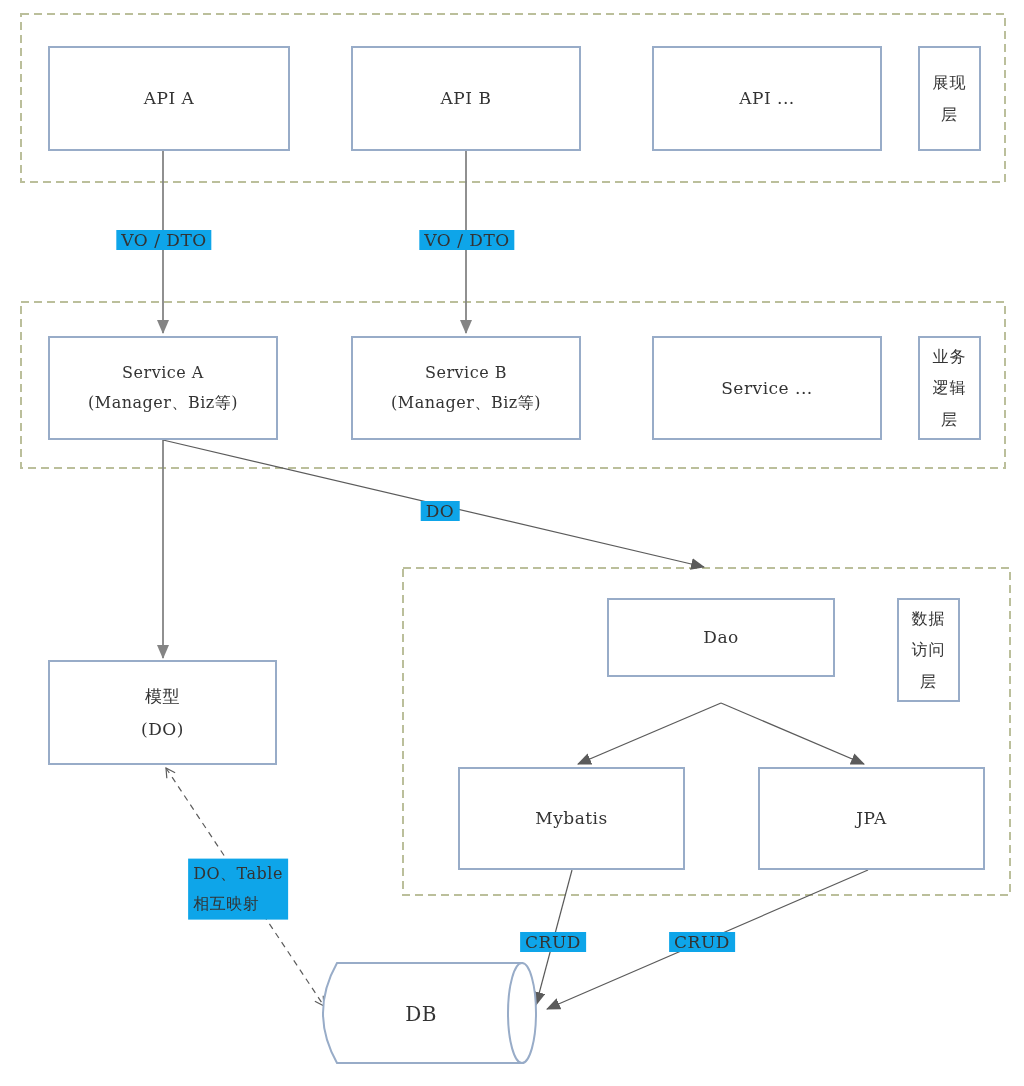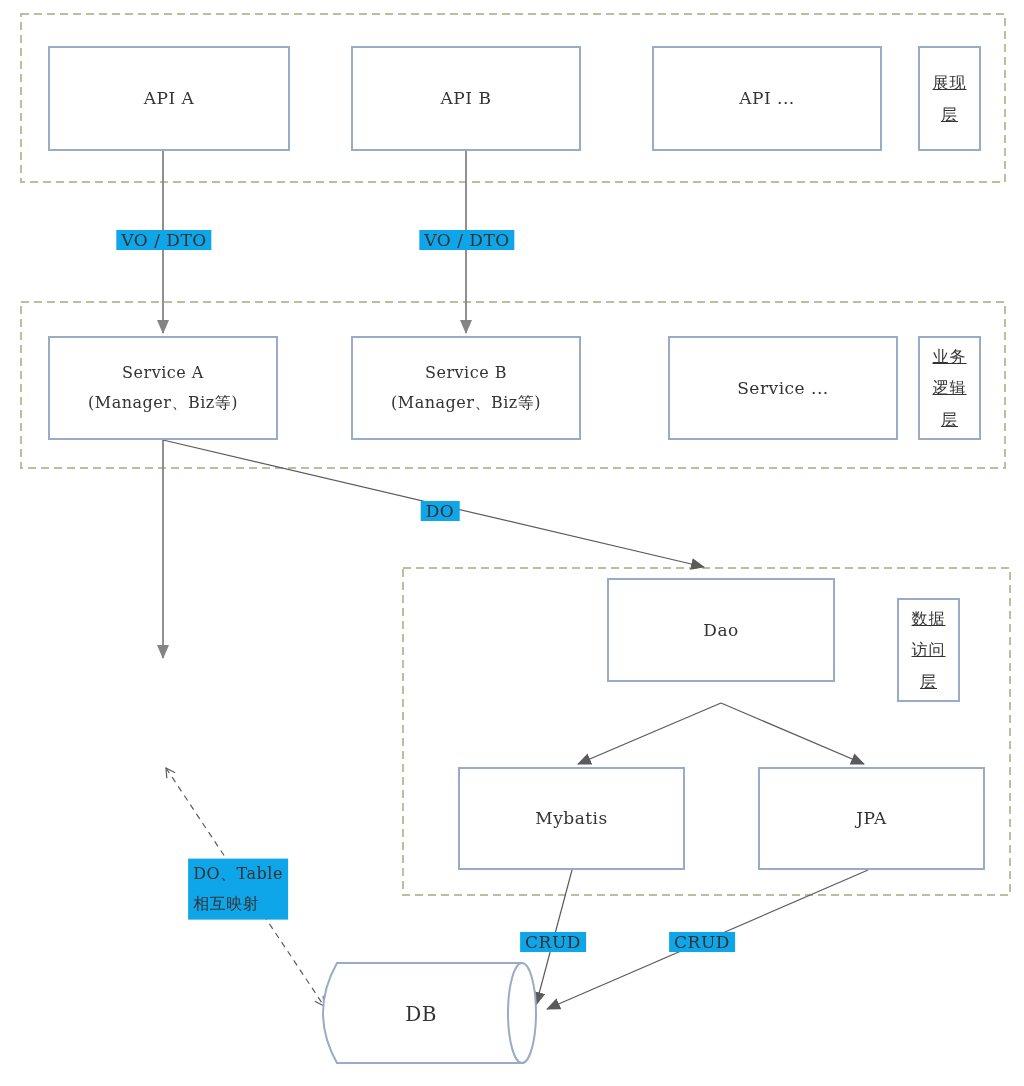--- a/index.html
+++ b/index.html
@@ -21,21 +21,21 @@
   .ln-thin{stroke:var(--line-dark);stroke-width:1.2;fill:none;}
   .ln-dash{stroke:var(--line-dark);stroke-width:1.2;fill:none;stroke-dasharray:6 5;}
   .cyl{fill:#ffffff;stroke:var(--box-border);stroke-width:2;}
   .box{
     position:absolute;box-sizing:border-box;border:2px solid var(--box-border);
     background:#fff;display:flex;flex-direction:column;align-items:center;justify-content:center;
     text-align:center;font-size:17px;letter-spacing:0.5px;line-height:1.9;
   }
   .box .sub{font-size:16px;}
   .box.two{font-size:16px;}
-  .layer-label{font-size:16px;line-height:1.95;letter-spacing:1px;text-decoration:underline;}
+  .layer-label{font-size:16px;line-height:1.95;letter-spacing:1px;}
   .layer-label span{display:block;}
   .edge-label{
     position:absolute;transform:translate(-50%,-50%);background:#0ea5e9;
     padding:0 5px;font-size:17px;white-space:nowrap;letter-spacing:0.5px;
   }
   .edge-label.two-line{font-size:16px;line-height:1.9;}
   .edge-label.db{font-size:20px;background:transparent;}
 </style>
 </head>
 <body>
@@ -90,31 +90,35 @@
   </div>
 
   <div class="box two" style="left:48px;top:336px;width:230px;height:104px">
     <span>Service A</span>
     <span class="sub">(Manager、Biz等)</span>
   </div>
   <div class="box two" style="left:351px;top:336px;width:230px;height:104px">
     <span>Service B</span>
     <span class="sub">(Manager、Biz等)</span>
   </div>
-  <div class="box" style="left:668px;top:336px;width:230px;height:104px">
+  <div class="box" style="left:652px;top:336px;width:230px;height:104px">
     <span>Service ...</span>
   </div>
   <div class="box layer-label" style="left:918px;top:336px;width:63px;height:104px">
     <span>业务</span>
     <span>逻辑</span>
     <span>层</span>
   </div>
 
+  <div class="box" style="left:48px;top:660px;width:229px;height:105px">
+    <span>模型</span>
+    <span>(DO)</span>
+  </div>
 
-  <div class="box" style="left:607px;top:578px;width:228px;height:104px">
+  <div class="box" style="left:607px;top:598px;width:228px;height:79px">
     <span>Dao</span>
   </div>
   <div class="box layer-label" style="left:897px;top:598px;width:63px;height:104px">
     <span>数据</span>
     <span>访问</span>
     <span>层</span>
   </div>
   <div class="box" style="left:458px;top:767px;width:227px;height:103px">
     <span>Mybatis</span>
   </div>

